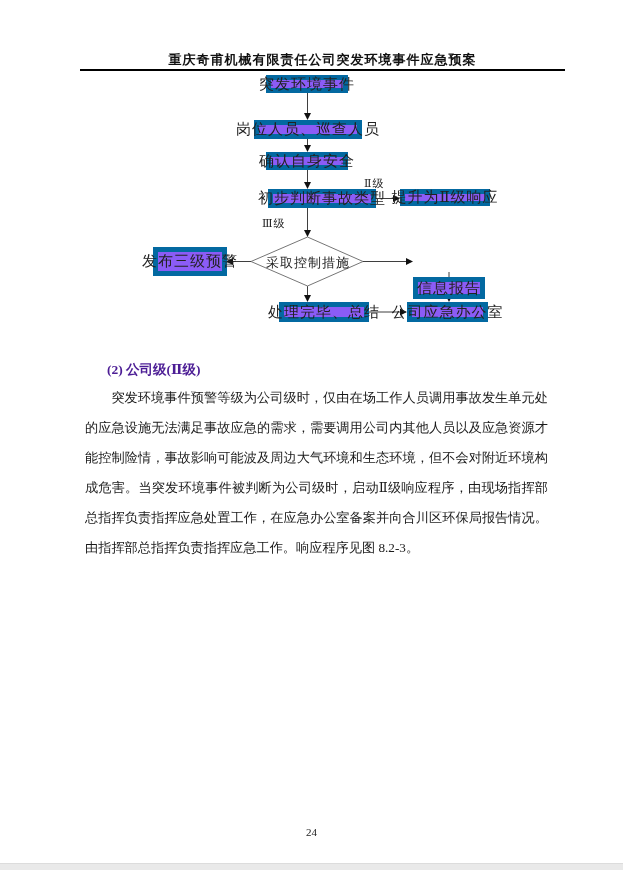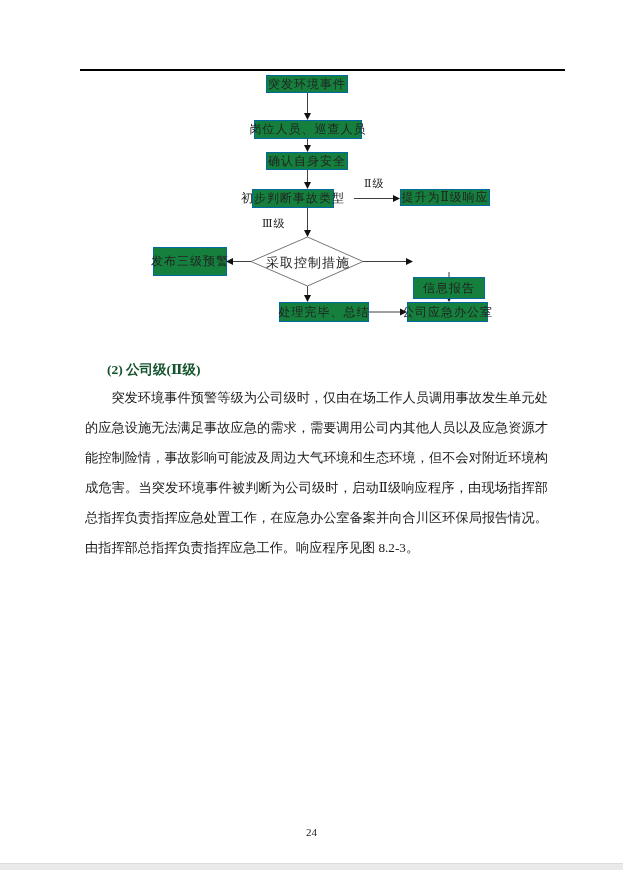--- a/index.html
+++ b/index.html
@@ -30,26 +30,26 @@
     left: 80px; top: 69px; width: 485px; height: 2px;
     background: #000;
   }
   
   .flow-svg {
     position: absolute;
     left: 0; top: 0; width: 623px; height: 340px;
   }
   .flow-box {
     position: absolute;
-    border: 1px solid #0369a1;
-    background: #15803d;
+    border: 5px solid #0369a1;
+    background: #8b5cf6;
     display: flex;
     align-items: center;
     justify-content: center;
-    font-size: 12px;
+    font-size: 15px;
     letter-spacing: 1px;
     color: #222;
     white-space: nowrap;
   }
   .flow-label {
     position: absolute;
     font-size: 11px;
     color: #222;
     letter-spacing: 1px;
     white-space: nowrap;
@@ -69,21 +69,21 @@
     text-align: center;
     font-weight: bold;
     font-size: 13px;
     color: #111;
   }
   .section-heading {
     position: absolute;
     left: 107px; top: 361px;
     font-weight: bold;
     font-size: 13.5px;
-    color: #14532d;
+    color: #4c1d95;
   }
   .body-paragraph {
     position: absolute;
     left: 85px; top: 383px; width: 463px;
     font-size: 13.2px;
     line-height: 30px;
     text-align: justify;
     text-indent: 2em;
     color: #1a1a1a;
   }
@@ -100,20 +100,21 @@
     left: 0; top: 863px; width: 623px; height: 7px;
     background: #e9e9e9;
     border-top: 1px solid #dcdcdc;
   }
 </style>
 </head>
 <body>
 
 <div class="page">
 
+  <div class="doc-header">重庆奇甫机械有限责任公司突发环境事件应急预案</div>
   <div class="header-rule"></div>
 
   <svg class="flow-svg" viewBox="0 0 623 340" xmlns="http://www.w3.org/2000/svg">
     <g stroke="#3f3f3f" stroke-width="1" fill="none">
       <line x1="307.5" y1="93" x2="307.5" y2="113"></line>
       <line x1="307.5" y1="139" x2="307.5" y2="146"></line>
       <line x1="307.5" y1="170" x2="307.5" y2="183"></line>
       <line x1="354" y1="198.5" x2="394" y2="198.5"></line>
       <line x1="307.5" y1="208" x2="307.5" y2="231"></line>
       <line x1="251" y1="261.5" x2="233" y2="261.5"></line>
@@ -135,21 +136,21 @@
       <polygon points="413,261.5 406,258 406,265"></polygon>
       <polygon points="307.5,302 304,295 311,295"></polygon>
       <polygon points="449,302 445.5,295 452.5,295"></polygon>
       <polygon points="407,312 400,308.5 400,315.5"></polygon>
     </g>
   </svg>
 
   <div class="flow-box" style="left:266px; top:75px;  width:82px;  height:18px;">突发环境事件</div>
   <div class="flow-box" style="left:254px; top:120px; width:108px; height:19px;">岗位人员、巡查人员</div>
   <div class="flow-box" style="left:266px; top:152px; width:82px;  height:18px;">确认自身安全</div>
-  <div class="flow-box" style="left:252px; top:189px; width:82px;  height:19px;">初步判断事故类型</div>
+  <div class="flow-box" style="left:268px; top:189px; width:108px;  height:19px;">初步判断事故类型</div>
   <div class="flow-box" style="left:400px; top:189px; width:90px;  height:17px;">提升为Ⅱ级响应</div>
   <div class="flow-box" style="left:153px; top:247px; width:74px;  height:29px;">发布三级预警</div>
   <div class="flow-box" style="left:413px; top:250px; width:72px;  height:22px;margin-top:27px;">信息报告</div>
   <div class="flow-box" style="left:263px; top:302px; width:90px;  height:20px;margin-left:16px;">处理完毕、总结</div>
   <div class="flow-box" style="left:407px; top:302px; width:81px;  height:20px;">公司应急办公室</div>
 
   <div class="diamond-text">采取控制措施</div>
   <div class="flow-label" style="left:364px; top:176px;">Ⅱ级</div>
   <div class="flow-label" style="left:262px; top:216px;">Ⅲ级</div>
 

